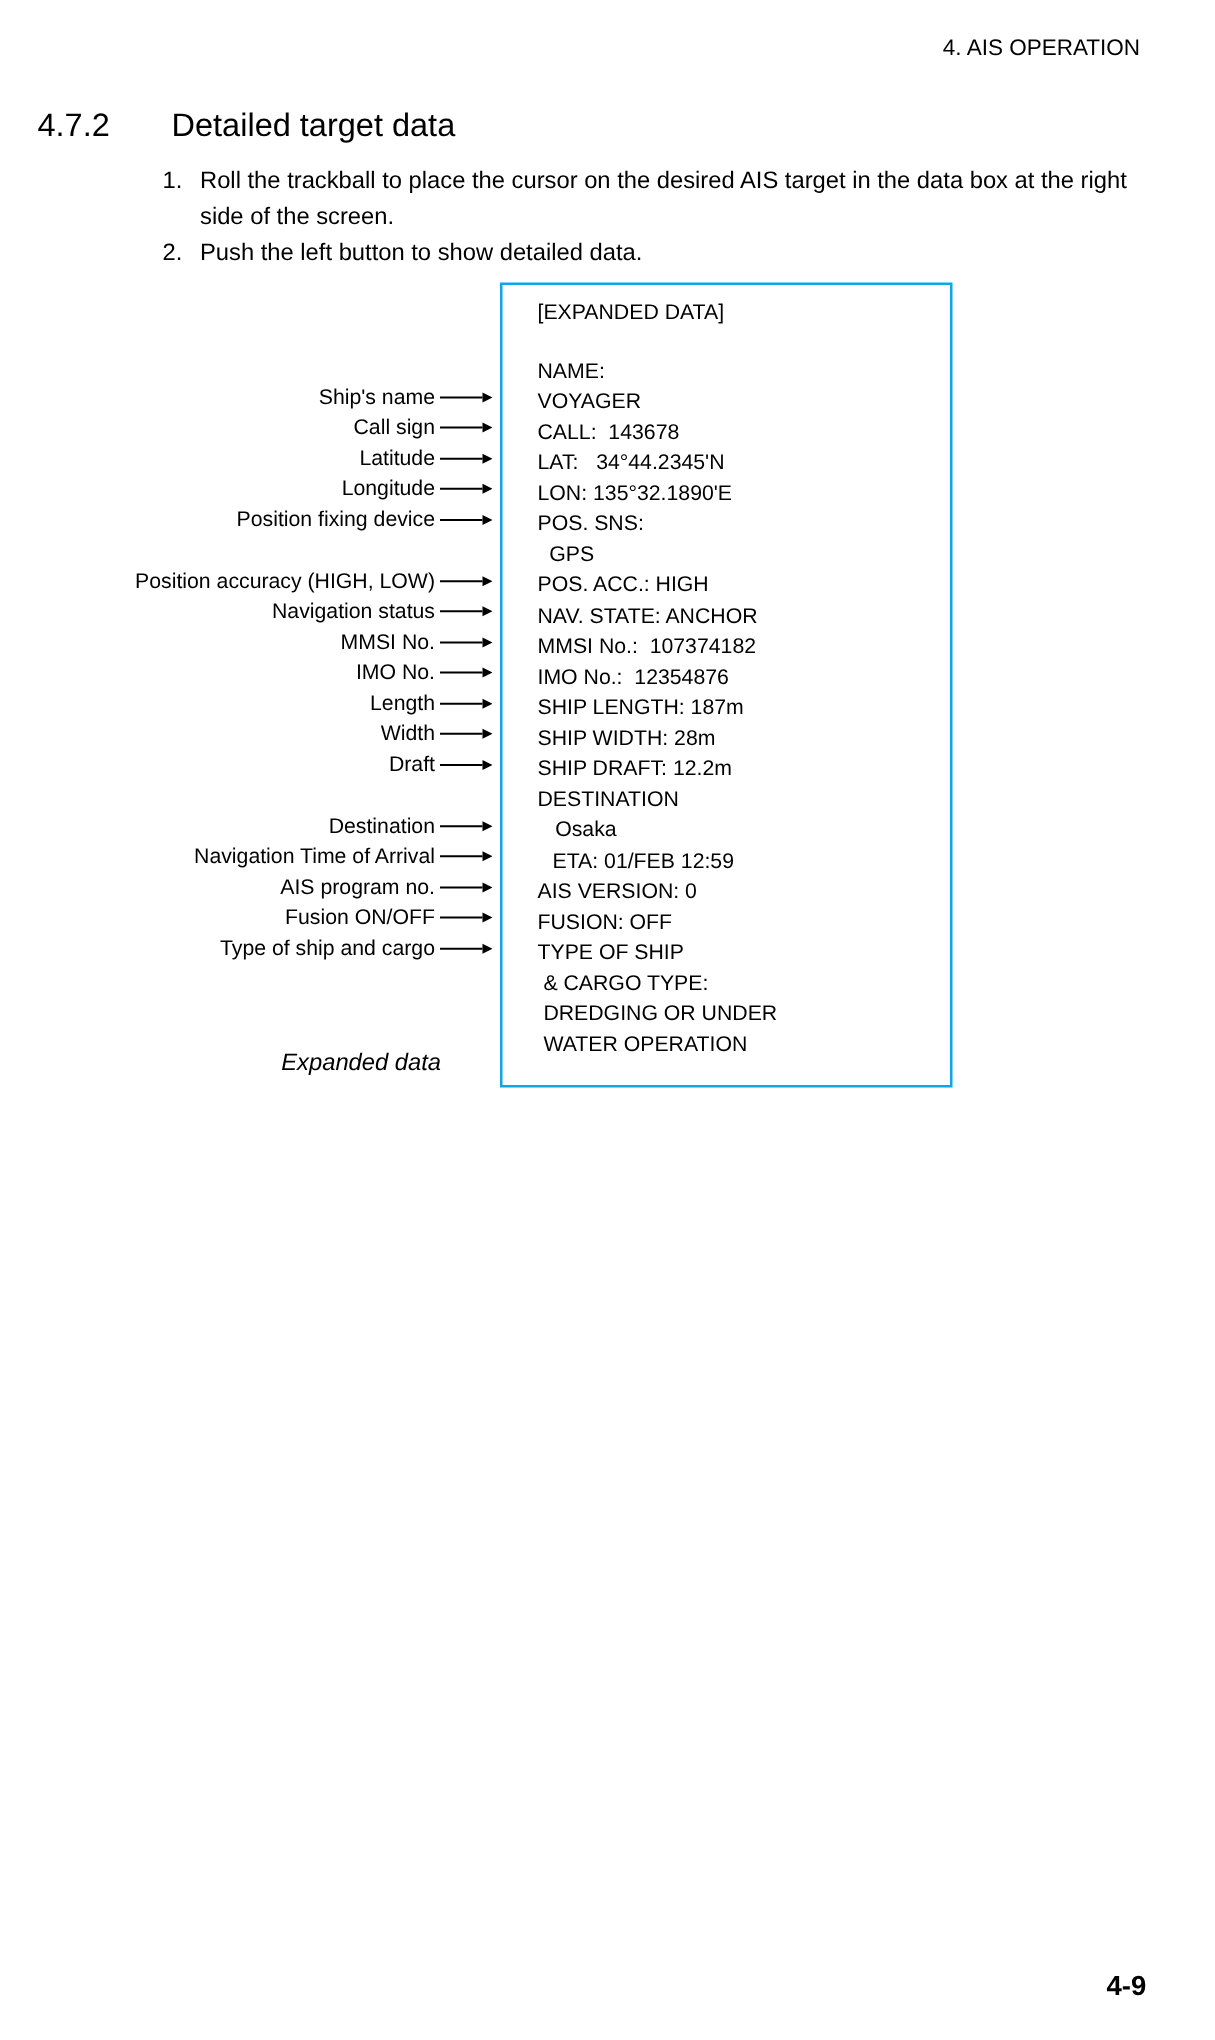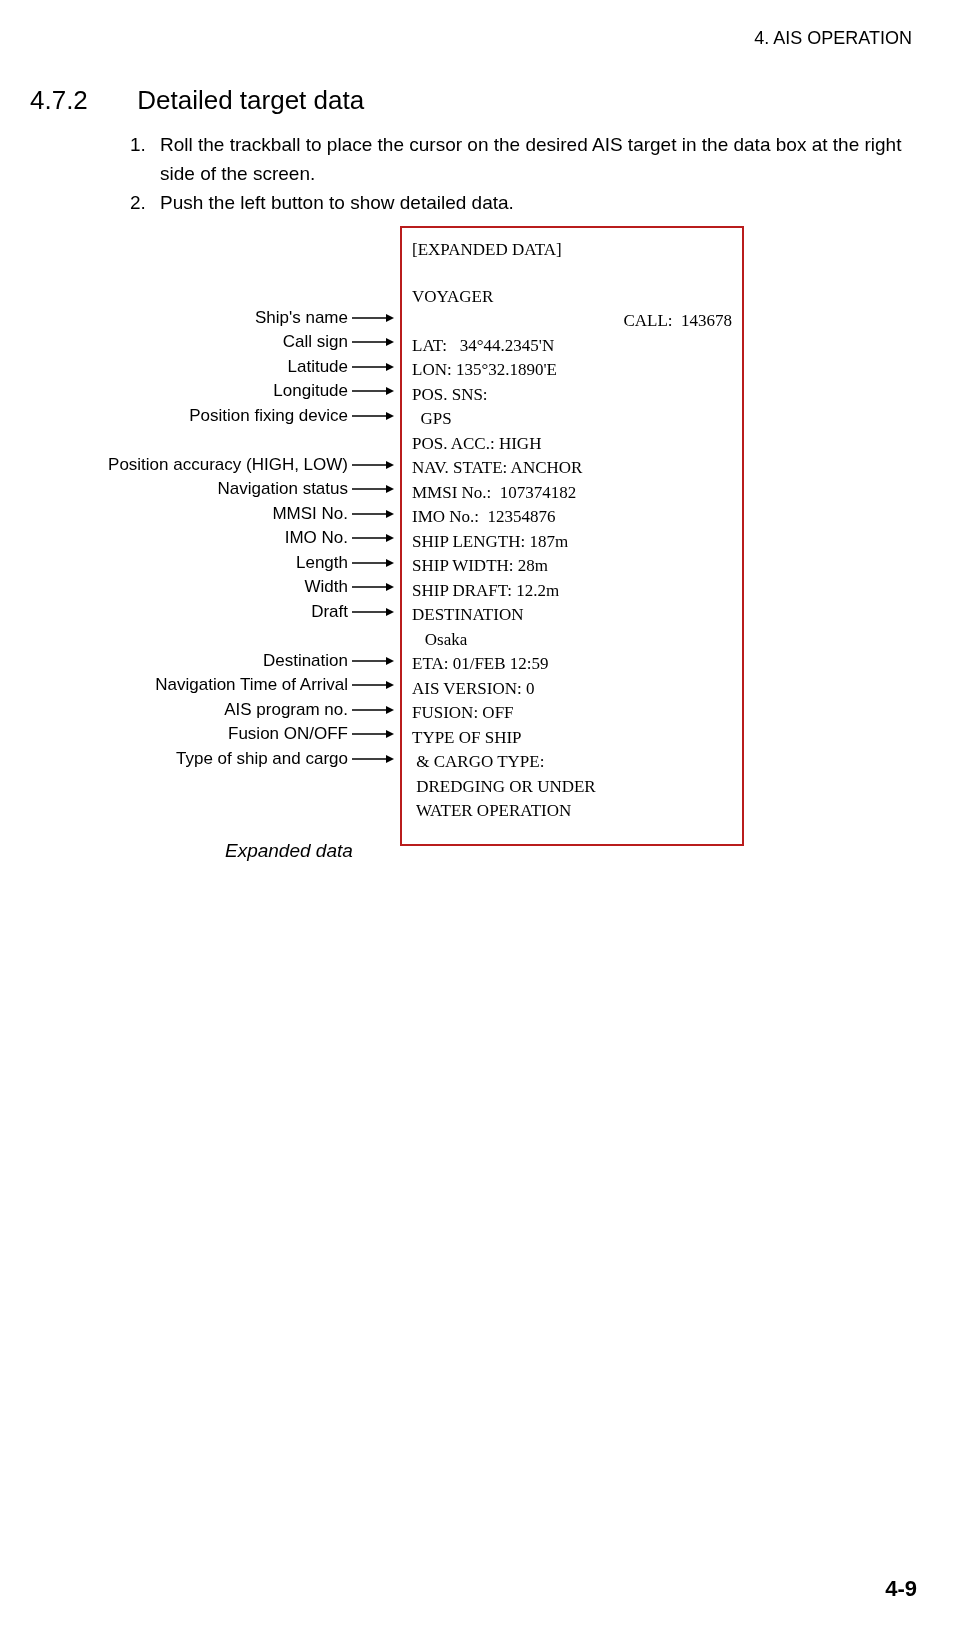--- a/index.html
+++ b/index.html
@@ -54,25 +54,24 @@
     position: absolute;
     top: 226px;
     left: 0;
     width: 780px;
   }
   .data-box {
     position: absolute;
     top: 0;
     left: 400px;
     width: 320px;
-    border: 2px solid #b91c1c;
-    padding: 10px 10px 20px 10px;
+    border: 2px solid #0ea5e9;
+    padding: 10px 10px 20px 28px;
     font-size: 17px;
     line-height: 24.5px;
-    font-family: Liberation Serif, serif;
   }
   .data-box .pad {
     padding-top: 22px;
   }
   .annot-col {
     position: absolute;
     top: 55px;
     left: 0;
     width: 400px;
     font-size: 17px;
@@ -129,36 +128,37 @@
     <div class="list-num">2.</div>
     <div class="list-text">Push the left button to show detailed data.</div>
   </div>
 </div>
 
 <div class="diagram">
 
   <div class="data-box">
     <div>[EXPANDED DATA]</div>
     <div id="box-lines" class="pad">
+        <div style="white-space: pre;">NAME:</div>
         <div style="white-space: pre;">VOYAGER</div>
-        <div style="white-space: pre; text-align: right;">CALL:  143678</div>
+        <div style="white-space: pre;">CALL:  143678</div>
         <div style="white-space: pre;">LAT:   34°44.2345'N</div>
         <div style="white-space: pre;">LON: 135°32.1890'E</div>
         <div style="white-space: pre;">POS. SNS:</div>
         <div style="white-space: pre;">  GPS</div>
         <div style="white-space: pre;">POS. ACC.: HIGH</div>
         <div style="white-space: pre;">NAV. STATE: ANCHOR</div>
         <div style="white-space: pre;">MMSI No.:  107374182</div>
         <div style="white-space: pre;">IMO No.:  12354876</div>
         <div style="white-space: pre;">SHIP LENGTH: 187m</div>
         <div style="white-space: pre;">SHIP WIDTH: 28m</div>
         <div style="white-space: pre;">SHIP DRAFT: 12.2m</div>
         <div style="white-space: pre;">DESTINATION</div>
         <div style="white-space: pre;">   Osaka</div>
-        <div style="white-space: pre;">ETA: 01/FEB 12:59</div>
+        <div style="white-space: pre; margin-left: 12px;">ETA: 01/FEB 12:59</div>
         <div style="white-space: pre;">AIS VERSION: 0</div>
         <div style="white-space: pre;">FUSION: OFF</div>
         <div style="white-space: pre;">TYPE OF SHIP</div>
         <div style="white-space: pre;"> &amp; CARGO TYPE:</div>
         <div style="white-space: pre;"> DREDGING OR UNDER</div>
         <div style="white-space: pre;"> WATER OPERATION</div>
       </div>
   </div>
 
   <div class="annot-col" id="annot-col">

